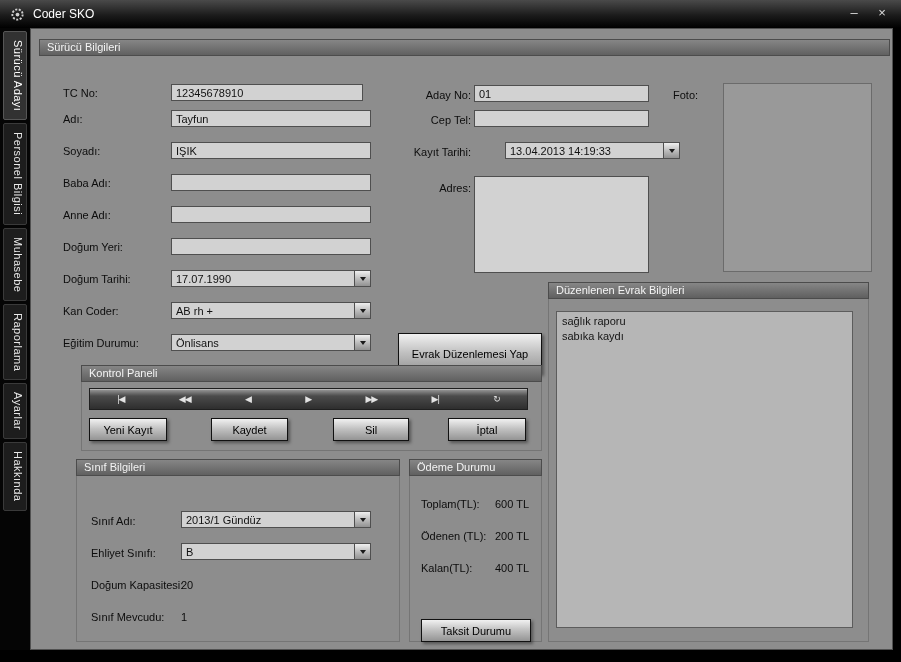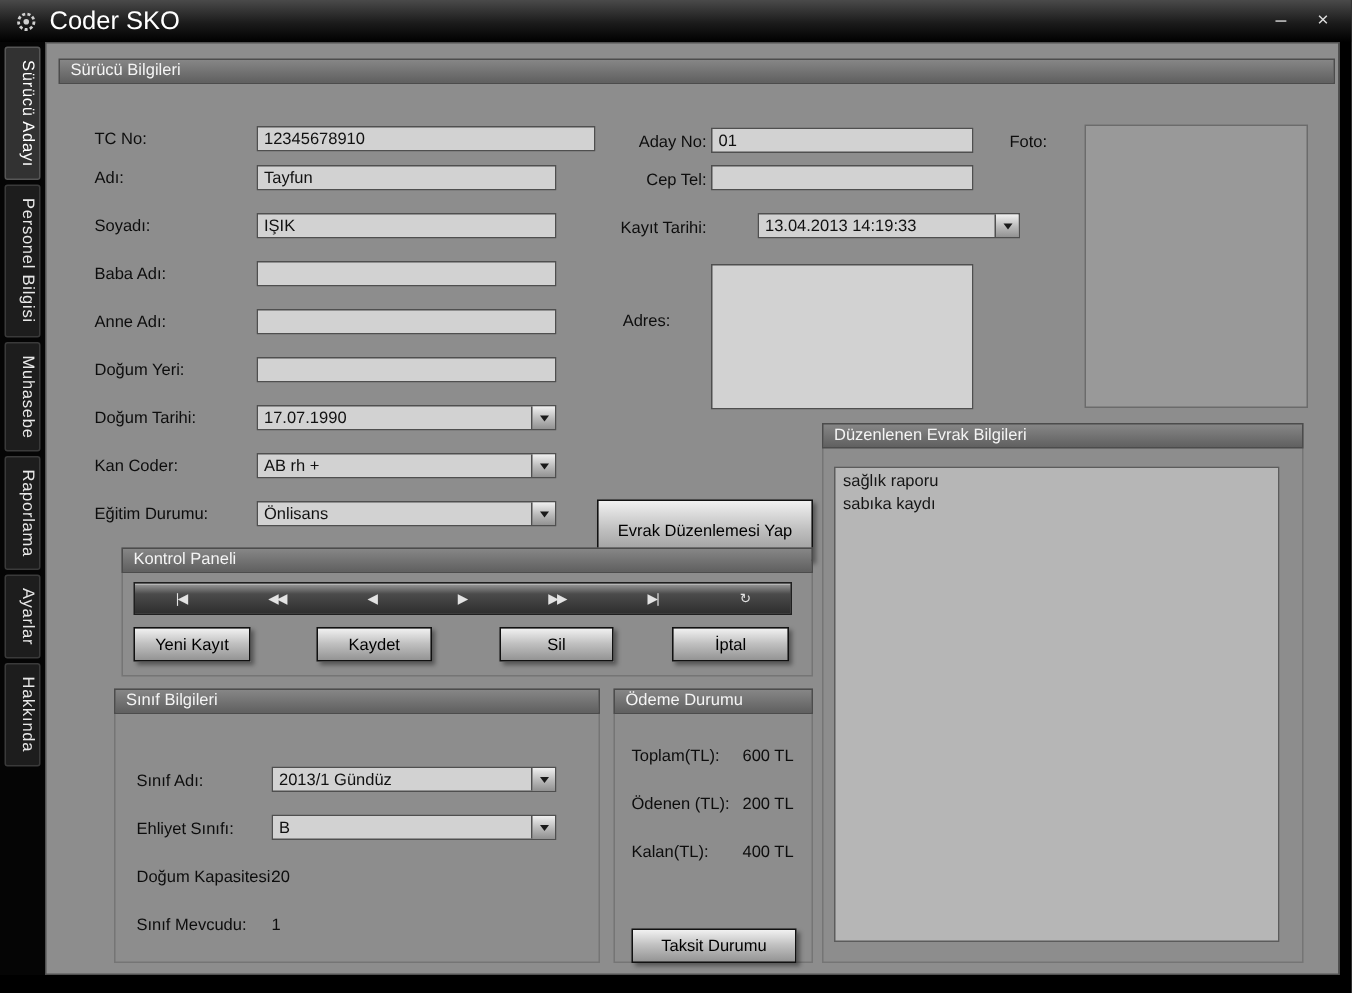--- a/index.html
+++ b/index.html
@@ -8,21 +8,21 @@
   .window {
     position:relative; width:901px; height:662px; background:#000;
     overflow:hidden; margin:0 auto;
   }
   
   .titlebar {
     position:absolute; left:0; top:0; width:901px; height:28px;
     background:linear-gradient(180deg,#4a4a4a 0%,#1b1b1b 55%,#000 100%);
     display:flex; align-items:center; color:#fff;
   }
-  .titlebar .app-title { font-size:17px; color:#fff; margin-left:8px; }
+  .titlebar .app-title { font-size:12px; color:#fff; margin-left:8px; }
   .tb-gear { margin-left:10px; display:flex; align-items:center; }
   .tb-btn {
     position:absolute; top:4px; width:22px; height:18px; text-align:center;
     color:#ddd; font-size:13px; line-height:17px; cursor:default;
   }
   .tb-min { right:36px; }
   .tb-close { right:8px; }
   
   .tabstrip {
     position:absolute; left:0; top:28px; width:30px; height:622px;
@@ -113,21 +113,21 @@
     <span class="vtab">Raporlama</span>
     <span class="vtab">Ayarlar</span>
     <span class="vtab">Hakkında</span>
   </div>
 
   <div class="client">
 
     <div class="hdr" style="left:8px;top:10px;width:851px;">Sürücü Bilgileri</div>
 
     <div class="lbl" style="left:32px;top:56px;">TC No:</div>
-    <input class="tbox" style="left: 140px; top: 55px; width: 226px;" value="12345678910">
+    <input class="tbox" style="left: 140px; top: 55px; width: 192px;" value="12345678910">
 
     <div class="lbl" style="left:32px;top:82px;">Adı:</div>
     <input class="tbox" style="left: 140px; top: 81px; width: 200px;" value="Tayfun">
 
     <div class="lbl" style="left:32px;top:114px;">Soyadı:</div>
     <input class="tbox" style="left: 140px; top: 113px; width: 200px;" value="IŞIK">
 
     <div class="lbl" style="left:32px;top:146px;">Baba Adı:</div>
     <input class="tbox" style="left: 140px; top: 145px; width: 200px;" value="">
 
@@ -168,21 +168,21 @@
     <input class="tbox" style="left: 443px; top: 81px; width: 175px;" value="">
 
     <div class="lbl" style="left:360px;top:115px;width:80px;text-align:right;">Kayıt Tarihi:</div>
     <div class="combo" style="left:443px;top:113px;width:175px;margin-left:31px;">
       <span class="cval">13.04.2013 14:19:33</span>
       <span class="cbtn">
           <span class="tri"></span>
         </span>
     </div>
 
-    <div class="lbl" style="left:360px;top:151px;width:80px;text-align:center;margin-top:26px;">Adres:</div>
+    <div class="lbl" style="left:360px;top:151px;width:80px;text-align:right;">Adres:</div>
     <textarea class="tarea" style="left: 443px; top: 147px; width: 175px; height: 97px;"></textarea>
 
     <div class="lbl" style="left:642px;top:58px;">Foto:</div>
     <div class="fotobox" style="left:692px;top:54px;width:149px;height:189px;"></div>
 
     <div class="btn" style="left:367px;top:304px;width:144px;height:41px;">Evrak Düzenlemesi Yap</div>
 
     <div class="group" style="left:517px;top:253px;width:321px;height:360px;"></div>
     <div class="hdr" style="left:517px;top:253px;width:321px;">Düzenlenen Evrak Bilgileri</div>
     <div class="listbox" style="left:525px;top:282px;width:297px;height:317px;">

